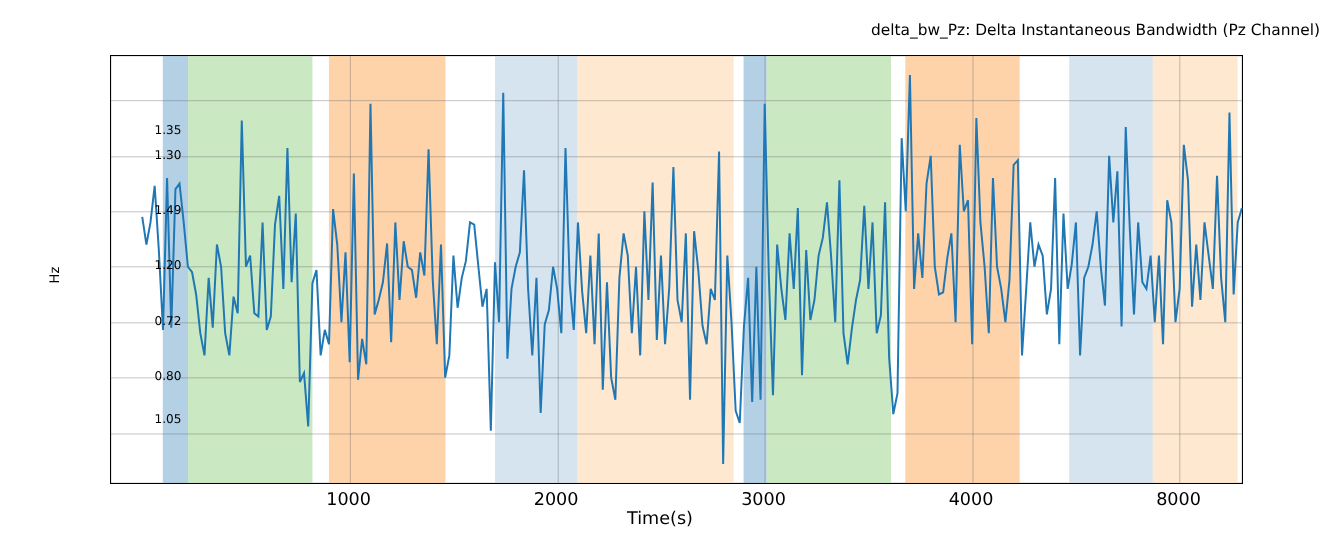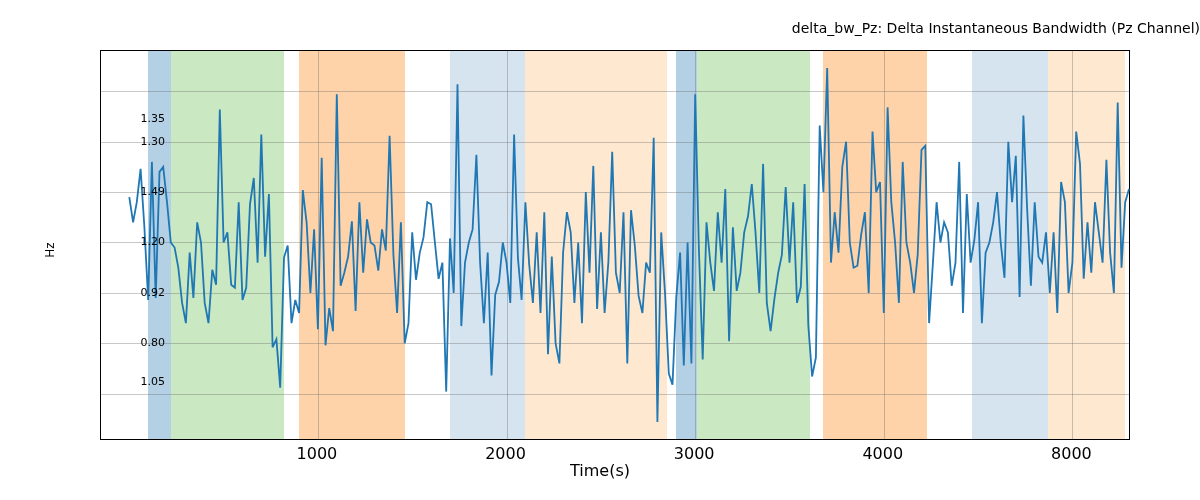--- a/index.html
+++ b/index.html
@@ -131,21 +131,21 @@
         <div class="grid-line-h" style="top: 90.7013px;"></div>
         <div class="grid-line-h" style="top: 40.3117px;"></div>
       </div>
     <svg class="line-svg" preserveAspectRatio="none" viewBox="0 0 1028 388">
       <path id="series-path" class="series-path" d="M28.3 146.1 L32.1 171.3 L35.8 151.2 L39.6 117.9 L43.4 176.4 L47.2 248.9 L50.9 110.9 L54.7 246.9 L58.5 120.9 L62.2 115.9 L66.0 151.2 L69.8 191.5 L73.6 196.5 L77.3 216.7 L81.1 251.9 L84.9 272.1 L88.7 201.6 L92.4 246.9 L96.2 171.3 L100.0 191.5 L103.7 251.9 L107.5 272.1 L111.3 218.7 L115.1 233.8 L118.8 58.5 L122.6 191.5 L126.4 181.4 L130.2 233.8 L133.9 236.8 L137.7 151.2 L141.5 248.9 L145.2 236.8 L149.0 153.2 L152.8 127.0 L156.6 211.6 L160.3 83.6 L164.1 205.6 L167.9 143.1 L171.6 296.3 L175.4 288.2 L179.2 336.6 L183.0 206.6 L186.7 194.5 L190.5 272.1 L194.3 248.9 L198.1 262.0 L201.8 139.1 L205.6 171.3 L209.4 241.9 L213.1 178.4 L216.9 278.2 L220.7 106.8 L224.5 294.3 L228.2 257.0 L232.0 280.2 L235.8 43.3 L239.6 234.8 L243.3 221.7 L247.1 205.6 L250.9 170.3 L254.6 260.0 L258.4 151.2 L262.2 221.7 L266.0 168.3 L269.7 191.5 L273.5 194.5 L277.3 219.7 L281.0 178.4 L284.8 199.5 L288.6 84.7 L292.4 203.6 L296.1 262.0 L299.9 171.3 L303.7 292.3 L307.5 272.1 L311.2 181.4 L315.0 228.8 L318.8 201.6 L322.5 186.4 L326.3 151.2 L330.1 153.2 L333.9 191.5 L337.6 227.8 L341.4 211.6 L345.2 340.6 L349.0 187.4 L352.7 241.9 L356.5 33.3 L360.3 275.1 L364.0 211.6 L367.8 191.5 L371.6 178.4 L375.4 103.8 L379.1 211.6 L382.9 272.1 L386.7 201.6 L390.5 324.5 L394.2 243.9 L398.0 230.8 L401.8 191.5 L405.5 211.6 L409.3 251.9 L413.1 83.6 L416.9 206.6 L420.6 248.9 L424.4 151.2 L428.2 213.7 L431.9 251.9 L435.7 181.4 L439.5 262.0 L443.3 161.2 L447.0 303.3 L450.8 205.6 L454.6 292.3 L458.4 312.4 L462.1 201.6 L465.9 161.2 L469.7 181.4 L473.4 251.9 L477.2 191.5 L481.0 272.1 L484.8 141.1 L488.5 221.7 L492.3 114.9 L496.1 258.0 L499.9 181.4 L503.6 262.0 L507.4 210.6 L511.2 100.8 L514.9 221.7 L518.7 241.9 L522.5 161.2 L526.3 312.4 L530.0 159.2 L533.8 194.5 L537.6 244.9 L541.4 262.0 L545.1 211.6 L548.9 221.7 L552.7 86.7 L556.4 370.9 L560.2 181.4 L564.0 241.9 L567.8 322.5 L571.5 333.6 L575.3 245.9 L579.1 201.6 L582.8 314.4 L586.6 191.5 L590.4 312.4 L594.2 43.3 L597.9 198.5 L601.7 308.4 L605.5 171.3 L609.3 211.6 L613.0 239.9 L616.8 161.2 L620.6 211.6 L624.3 138.1 L628.1 290.2 L631.9 176.4 L635.7 239.9 L639.4 221.7 L643.2 181.4 L647.0 165.3 L650.8 133.0 L654.5 181.4 L658.3 241.9 L662.1 112.9 L665.8 251.9 L669.6 280.2 L673.4 247.9 L677.2 221.7 L680.9 203.6 L684.7 136.1 L688.5 211.6 L692.2 151.2 L696.0 251.9 L699.8 235.8 L703.6 133.0 L707.3 274.1 L711.1 325.5 L714.9 306.4 L718.7 74.6 L722.4 141.1 L726.2 17.1 L730.0 211.6 L733.7 161.2 L737.5 201.6 L741.3 115.9 L745.1 90.7 L748.8 191.5 L752.6 216.7 L756.4 214.7 L760.2 183.4 L763.9 161.2 L767.7 241.9 L771.5 80.6 L775.2 141.1 L779.0 131.0 L782.8 262.0 L786.6 56.4 L790.3 151.2 L794.1 191.5 L797.9 251.9 L801.7 110.9 L805.4 191.5 L809.2 211.6 L813.0 241.9 L816.7 203.6 L820.5 98.8 L824.3 94.7 L828.1 272.1 L831.8 213.7 L835.6 151.2 L839.4 191.5 L843.1 171.3 L846.9 181.4 L850.7 234.8 L854.5 211.6 L858.2 110.9 L862.0 262.0 L865.8 143.1 L869.6 211.6 L873.3 189.5 L877.1 151.2 L880.9 272.1 L884.6 201.6 L888.4 191.5 L892.2 171.3 L896.0 141.1 L899.7 191.5 L903.5 226.8 L907.3 90.7 L911.1 151.2 L914.8 104.8 L918.6 245.9 L922.4 64.5 L926.1 157.2 L929.9 234.8 L933.7 151.2 L937.5 205.6 L941.2 211.6 L945.0 181.4 L948.8 241.9 L952.6 181.4 L956.3 262.0 L960.1 131.0 L963.9 151.2 L967.6 241.9 L971.4 211.6 L975.2 80.6 L979.0 112.9 L982.7 227.8 L986.5 171.3 L990.3 221.7 L994.0 151.2 L997.8 181.4 L1001.6 211.6 L1005.4 108.8 L1009.1 201.6 L1012.9 241.9 L1016.7 51.4 L1020.5 216.7 L1024.2 151.2 L1028.0 138.1 "></path>
     </svg>
   </div>
   <div id="yticks">
       <div class="ytick-label" style="top: 381px;">1.05</div>
       <div class="ytick-label" style="top: 342.26px;">0.80</div>
-      <div class="ytick-label" style="top: 291.87px;">0.92</div>
+      <div class="ytick-label" style="top: 291.87px;">0.72</div>
       <div class="ytick-label" style="top: 241.481px; margin-left: 47px;">1.20</div>
       <div class="ytick-label" style="top: 191.091px;">1.49</div>
       <div class="ytick-label" style="top: 140.701px; text-align: right;">1.30</div>
       <div class="ytick-label" style="top: 83px; margin-top: 35px;">1.35</div>
     </div>
   <div id="xticks">
       <div class="xtick-label" style="left: 316.917px;">1000</div>
       <div class="xtick-label" style="left: 505.541px;">2000</div>
       <div class="xtick-label" style="left: 694.165px;">3000</div>
       <div class="xtick-label" style="left: 882.789px;">4000</div>

